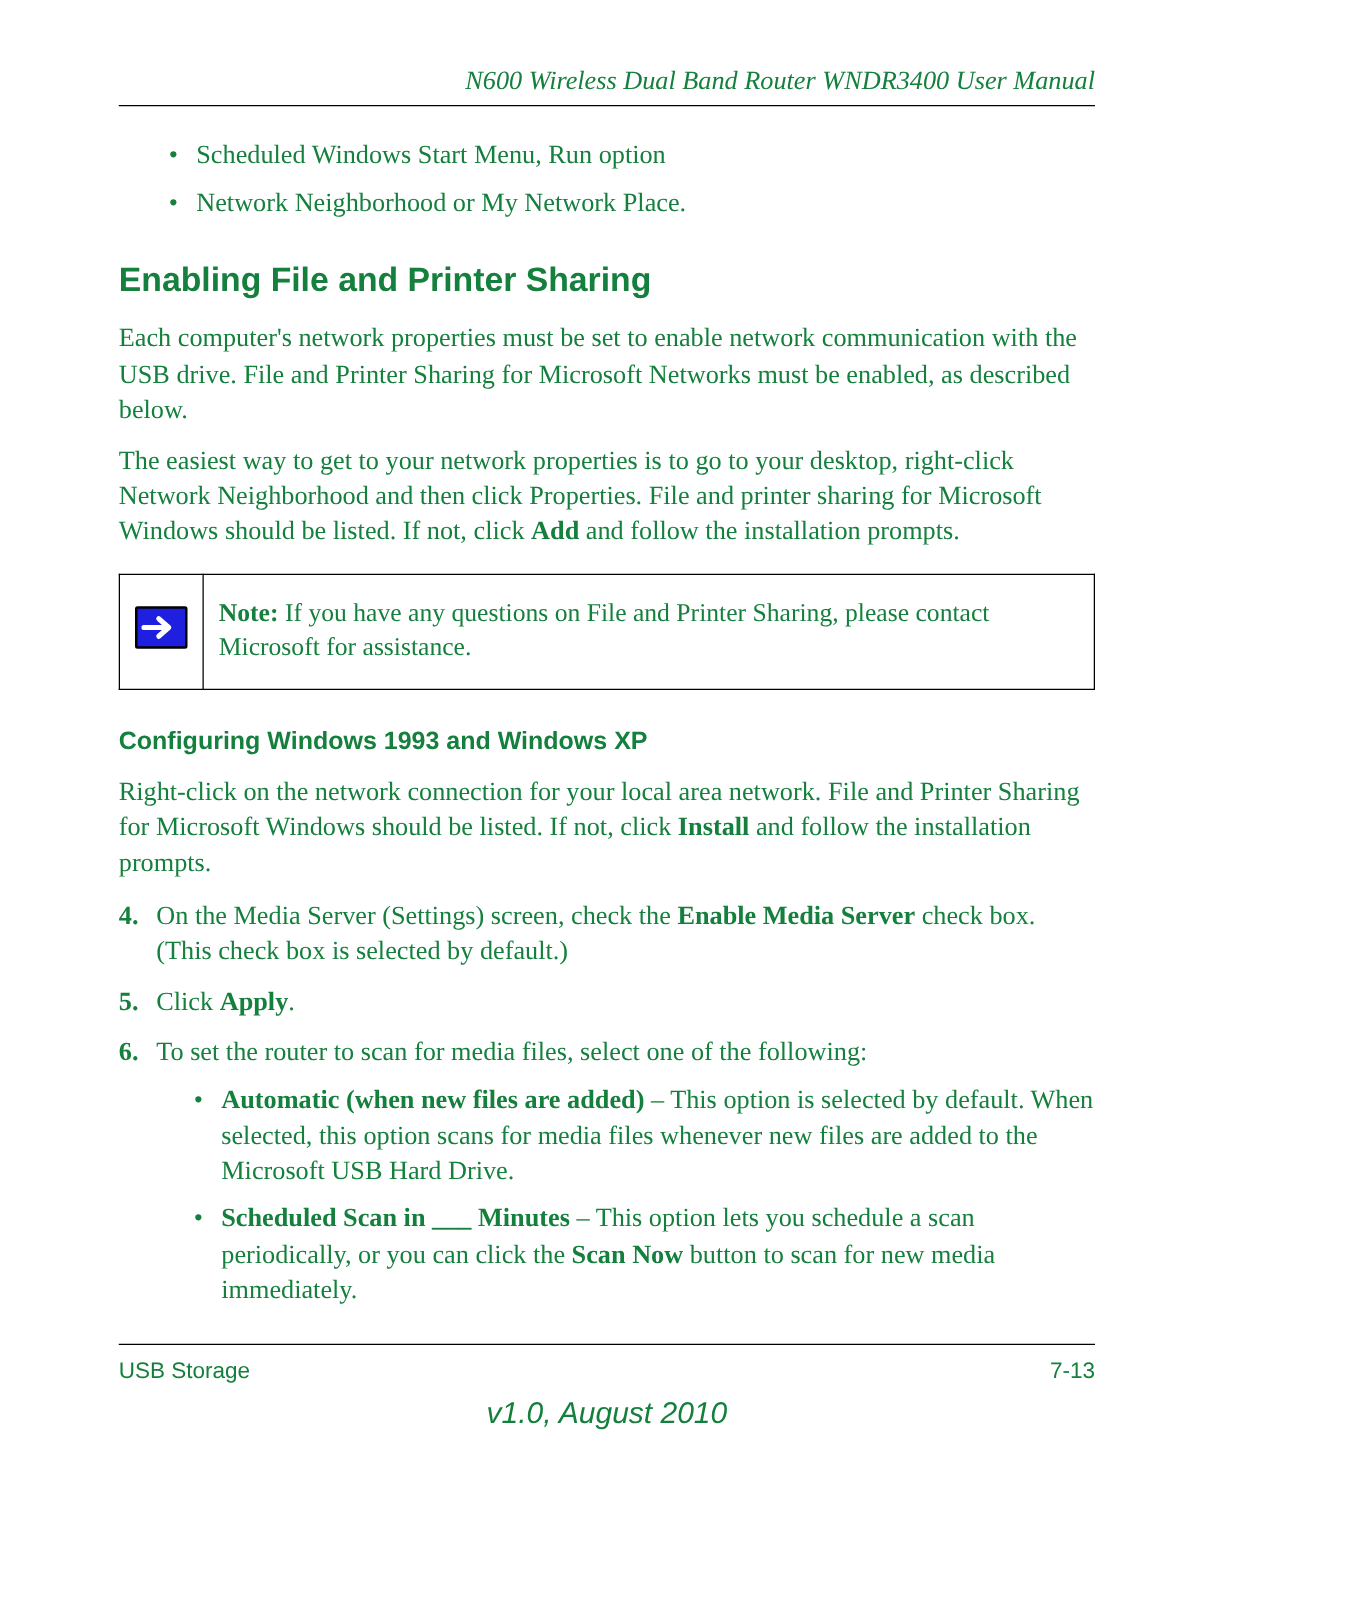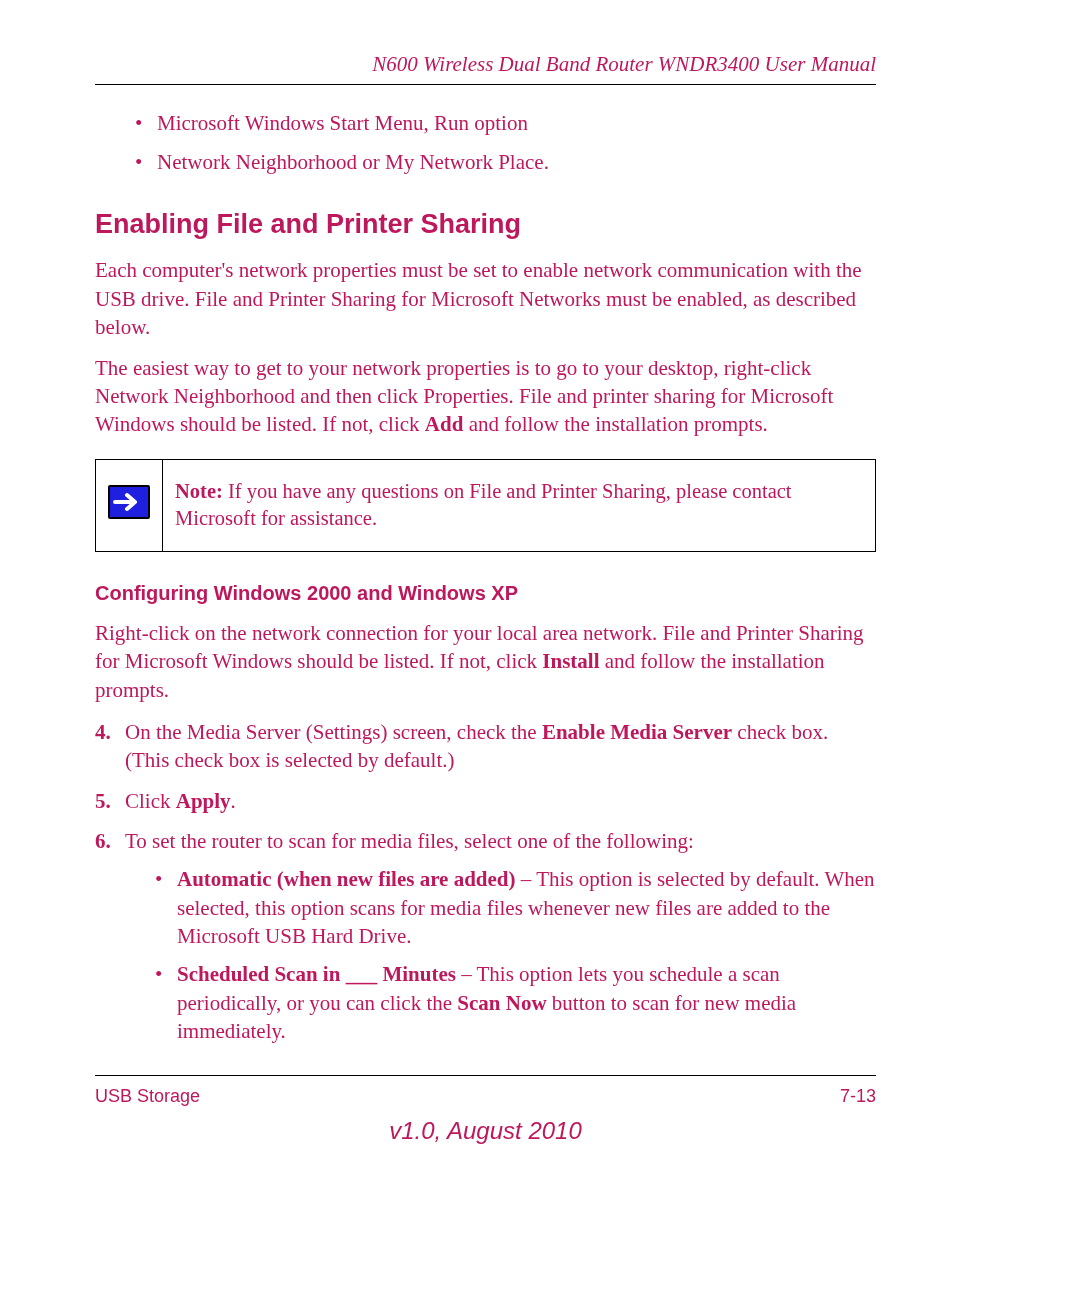--- a/index.html
+++ b/index.html
@@ -7,21 +7,21 @@
     padding: 0;
     background: #fff;
     width: 1080px;
   }
   .page {
     box-sizing: border-box;
     width: 966px;
     padding: 50px 90px 40px 95px;
     font-family: "Times New Roman", Times, serif;
     font-size: 21px;
-    color: #be185d;
+    color: #15803d;
     line-height: 1.35;
   }
   .doc-title {
     font-style: italic;
     text-align: right;
     font-size: 21px;
     margin: 0 0 6px 0;
   }
   hr.rule {
     border: none;
@@ -146,21 +146,21 @@
 </style>
 </head>
 <body>
 
 <div class="page">
 
   <div class="doc-title">N600 Wireless Dual Band Router WNDR3400 User Manual</div>
   <hr class="rule">
 
   <ul class="bullets">
-    <li>Microsoft Windows Start Menu, Run option</li>
+    <li>Scheduled Windows Start Menu, Run option</li>
     <li>Network Neighborhood or My Network Place.</li>
   </ul>
 
   <h2 class="section">Enabling File and Printer Sharing</h2>
 
   <p class="body">Each computer's network properties must be set to enable network communication with the USB drive. File and Printer Sharing for Microsoft Networks must be enabled, as described below.</p>
 
 
 
   <p class="body">
@@ -178,21 +178,21 @@
         </span>
       </td>
       <td class="text-cell">
         <span class="b">Note:</span>
         <span>If you have any questions on File and Printer Sharing, please contact Microsoft for assistance.</span>
       </td>
     </tr>
   </tbody>
     </table>
 
-  <h3 class="subsection">Configuring Windows 2000 and Windows XP</h3>
+  <h3 class="subsection">Configuring Windows 1993 and Windows XP</h3>
 
   <p class="body">
     <span>Right-click on the network connection for your local area network. File and Printer Sharing for Microsoft Windows should be listed. If not, click </span><span class="b">Install</span><span> and follow the installation prompts.</span>
   </p>
 
   <ol class="numlist">
     <li>
       <span class="num">4.</span>
       <span>On the Media Server (Settings) screen, check the </span><span class="b">Enable Media Server</span><span> check box. (This check box is selected by default.)</span>
     </li>

